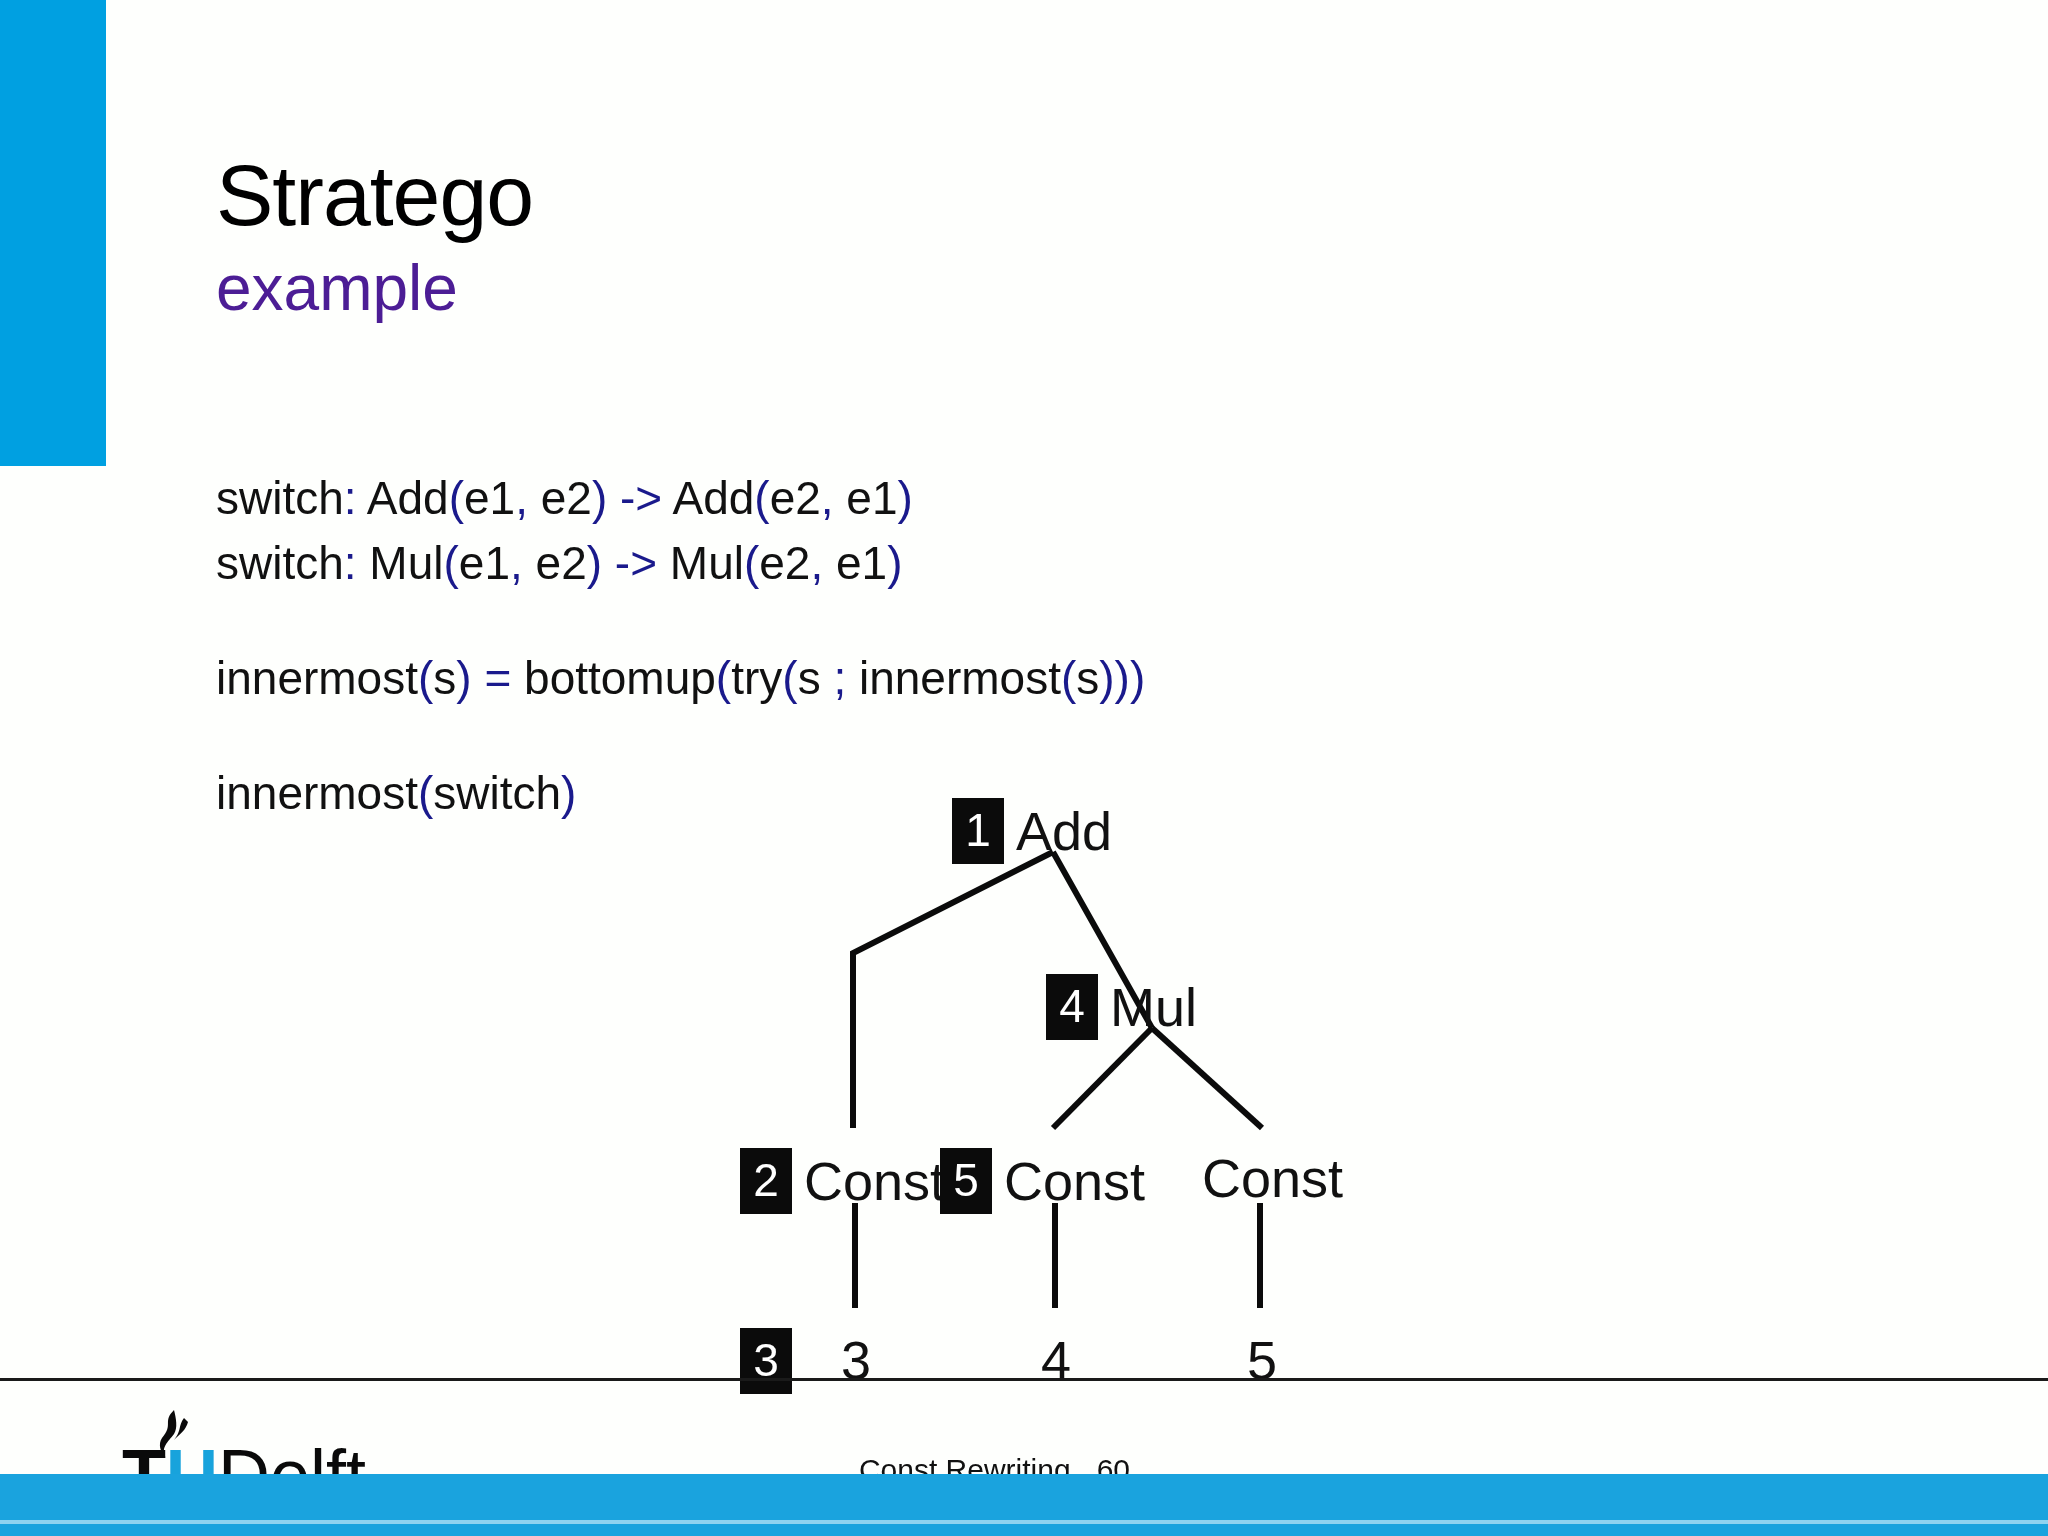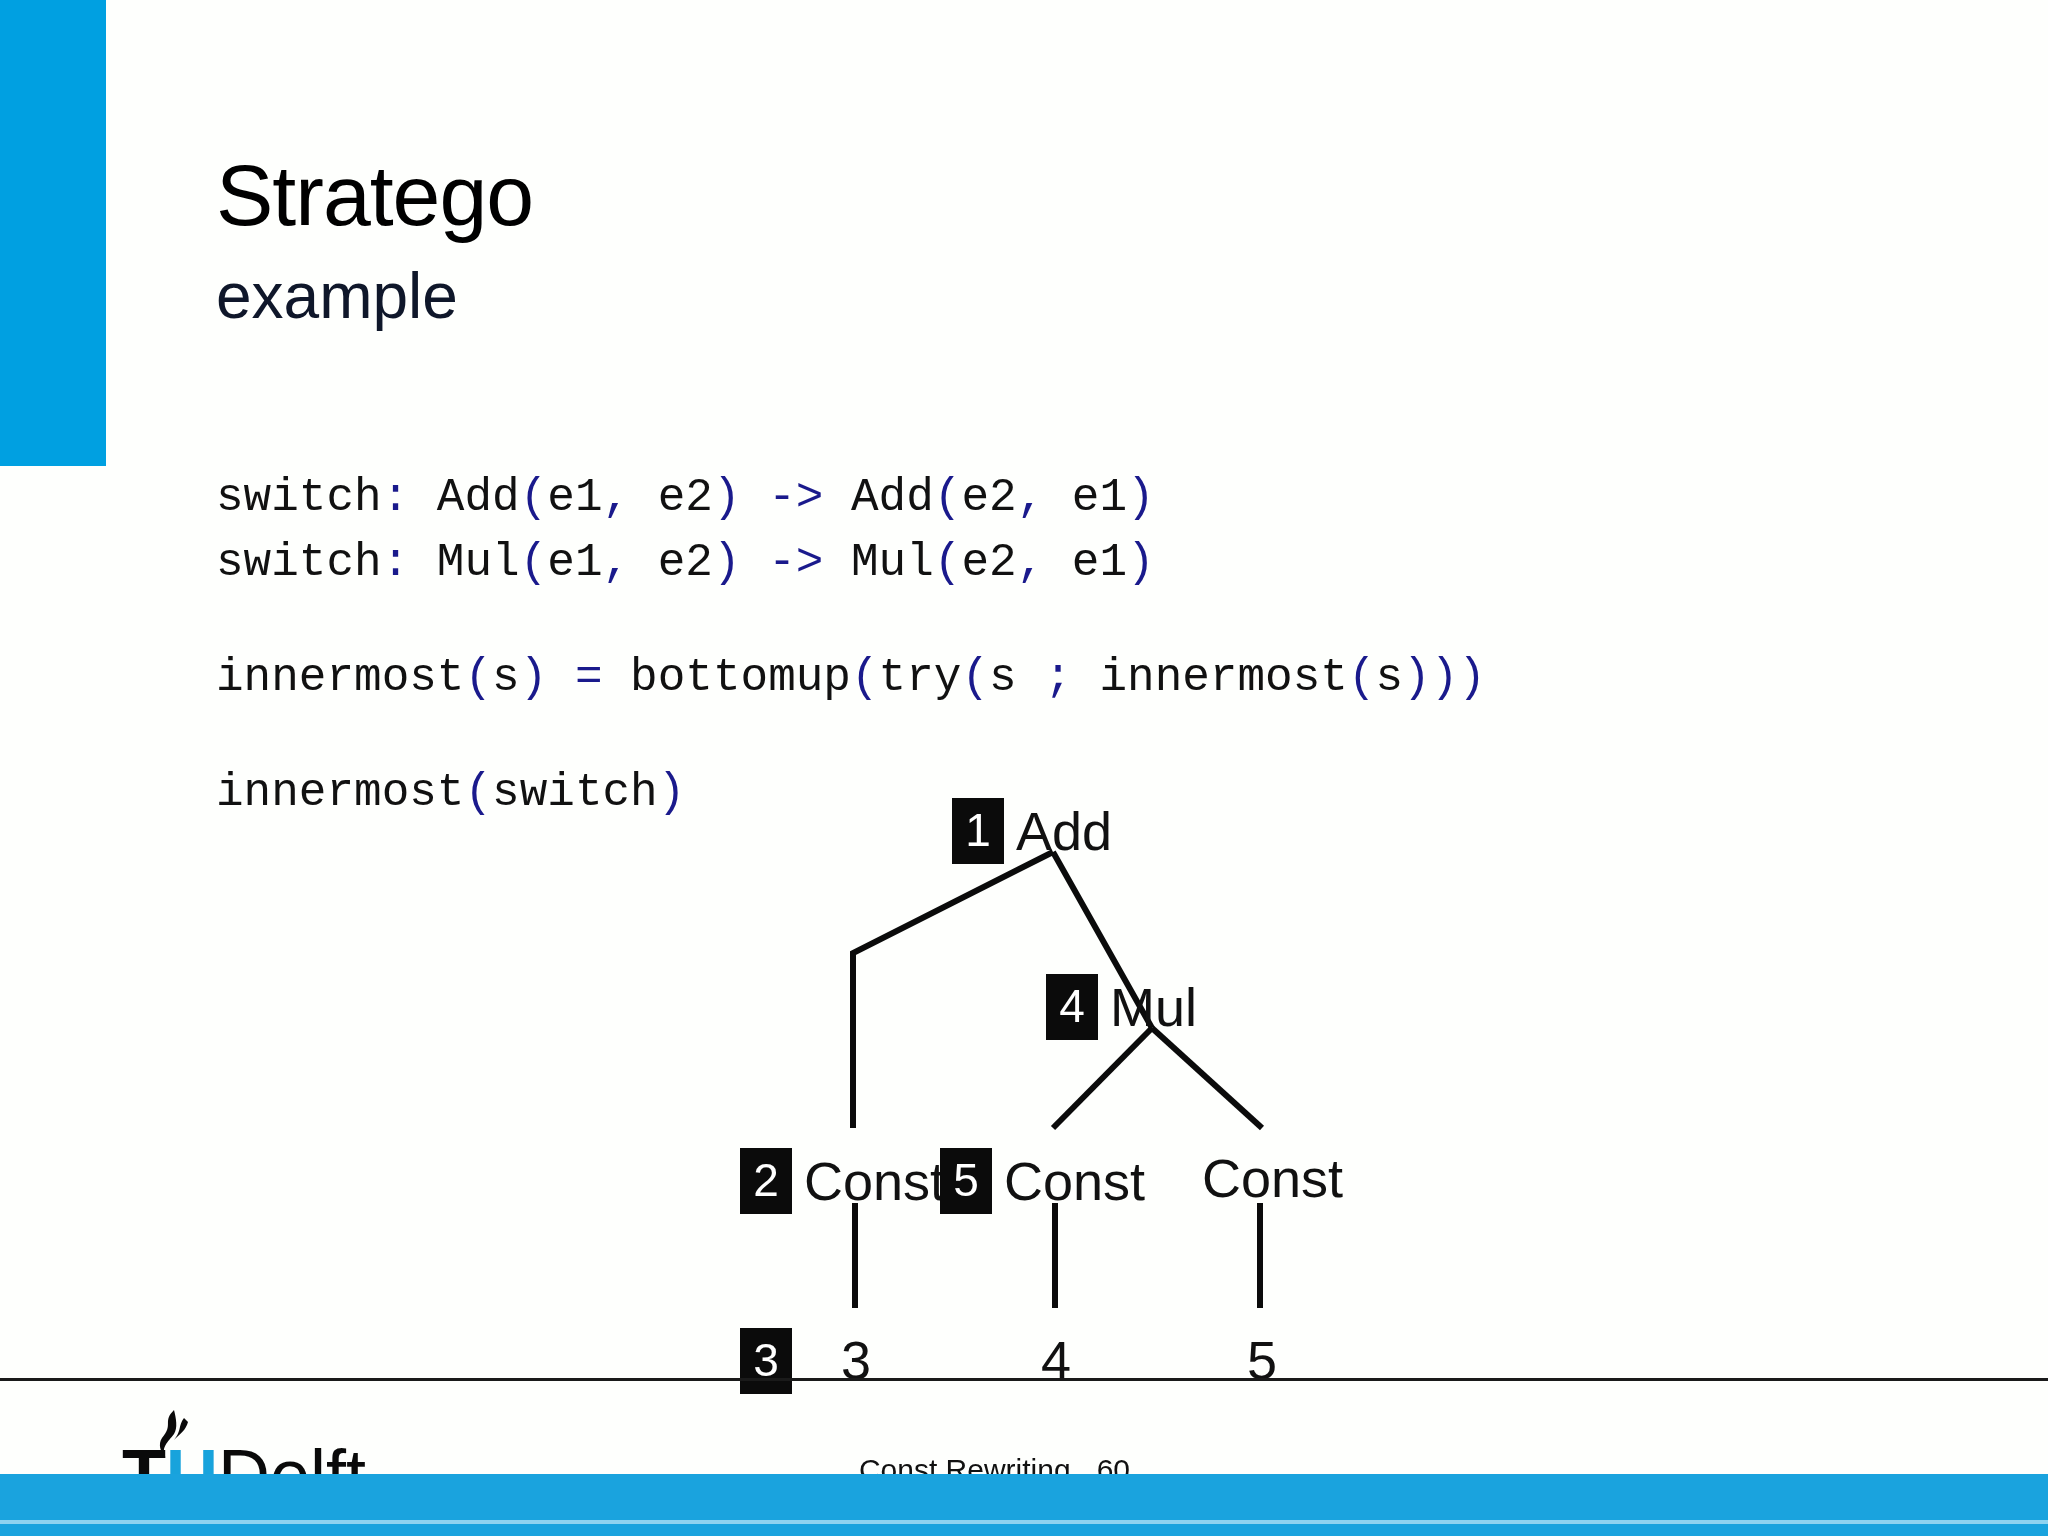--- a/index.html
+++ b/index.html
@@ -42,32 +42,32 @@
     font-weight: 400;
     color: #000000;
     letter-spacing: -1px;
     white-space: pre;
   }
   .slide-subtitle {
     font-family: "Liberation Sans", sans-serif;
     font-size: 64px;
     line-height: 72px;
     font-weight: 400;
-    color: #0f172a;
-    margin-top: 18px;
+    color: #4c1d95;
+    margin-top: 10px;
     white-space: pre;
   }
 
   
   .code-block {
     position: absolute;
     left: 216px;
     top: 466px;
     width: 1600px;
-    font-family: Liberation Mono, monospace;
+    font-family: Liberation Sans, sans-serif;
     font-size: 46px;
     line-height: 65px;
     color: #111111;
     white-space: pre;
   }
   .code-line { white-space: pre; height: 65px; }
   .code-line.gap { height: 50px; }
   .op { color: #1a1a8c; }
 
   

